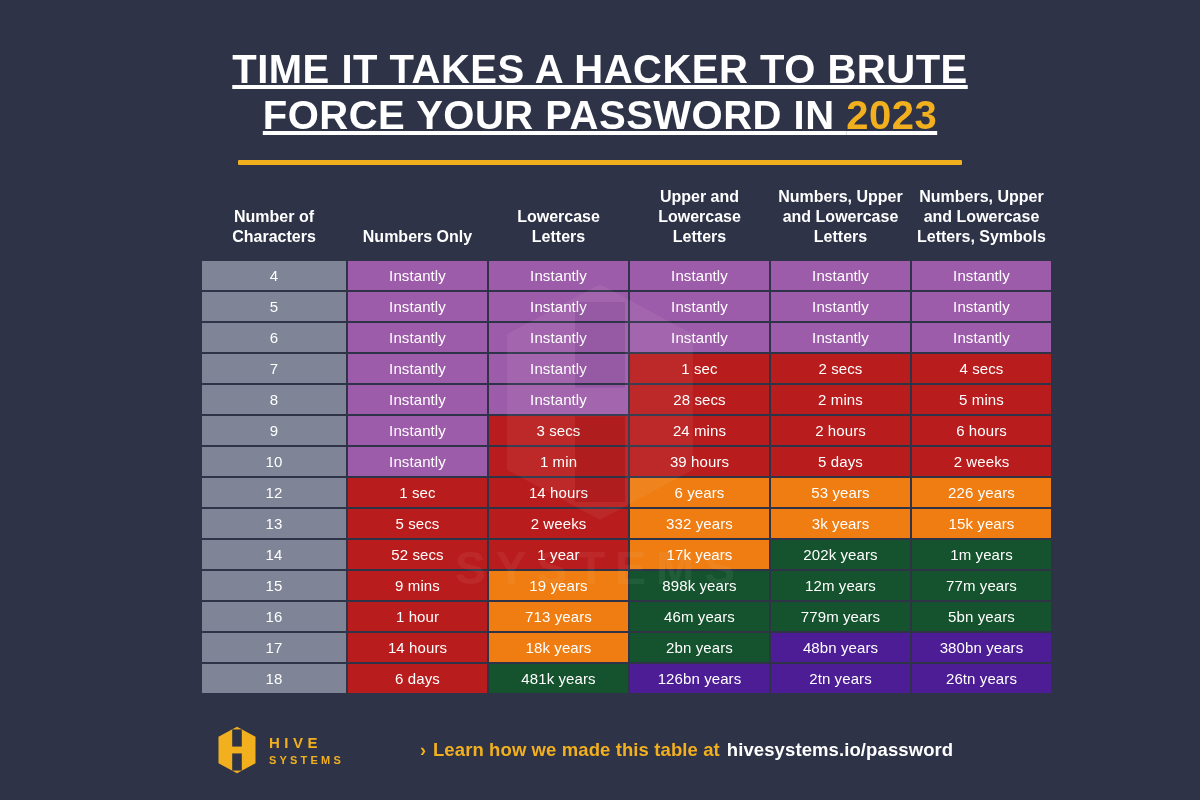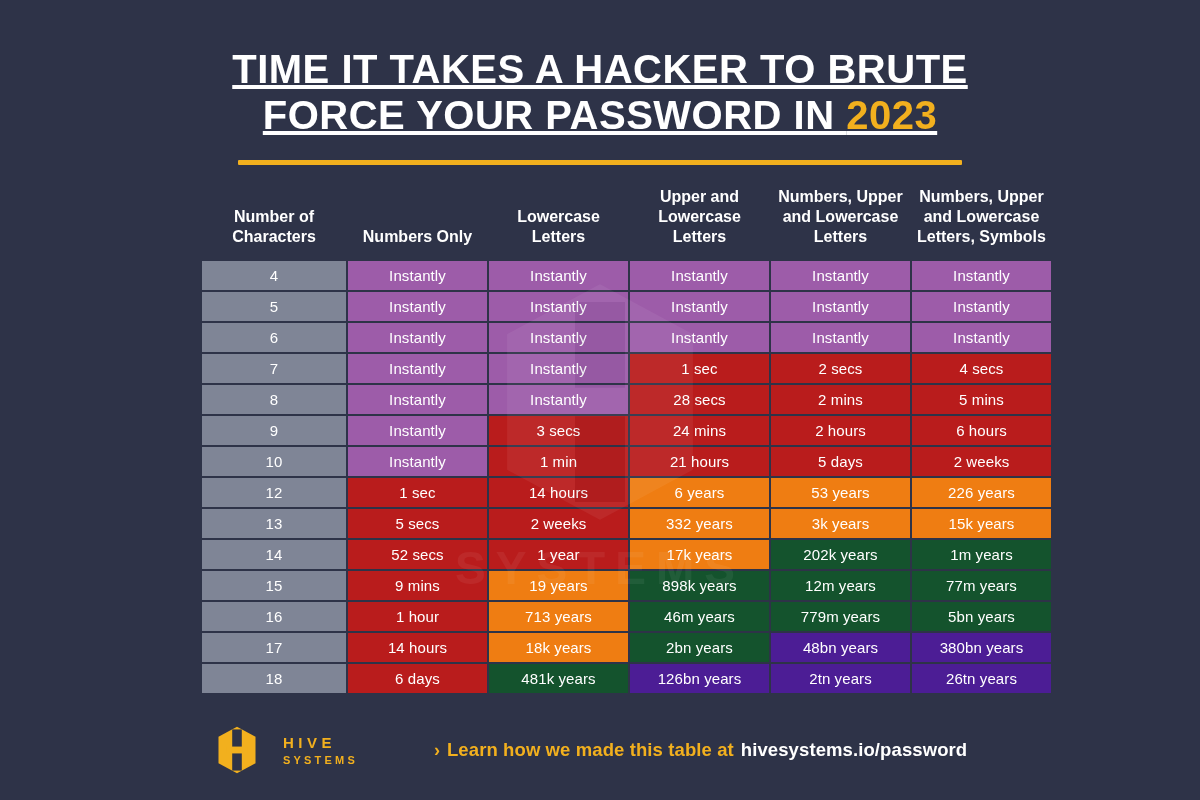--- a/index.html
+++ b/index.html
@@ -133,21 +133,21 @@
     bottom: 26px;
     display: flex;
     align-items: center;
     justify-content: flex-start;
     padding-left: 216px;
     box-sizing: border-box;
   }
   .logo {
     display: flex;
     align-items: center;
-    gap: 25px;
+    gap: 11px;
   }
   .logo-mark {
     width: 42px;
     height: 48px;
     flex: none;
   }
   .logo-words {
     display: flex;
     flex-direction: column;
     justify-content: center;
@@ -277,21 +277,21 @@
             <td class="c-purple">Instantly</td>
             <td class="c-red">3 secs</td>
             <td class="c-red">24 mins</td>
             <td class="c-red">2 hours</td>
             <td class="c-red">6 hours</td>
           </tr>
           <tr>
             <td class="c-chars">10</td>
             <td class="c-purple">Instantly</td>
             <td class="c-red">1 min</td>
-            <td class="c-red">21 hours</td>
+            <td class="c-red">39 hours</td>
             <td class="c-red">5 days</td>
             <td class="c-red">2 weeks</td>
           </tr>
           <tr>
             <td class="c-chars">12</td>
             <td class="c-red">1 sec</td>
             <td class="c-red">14 hours</td>
             <td class="c-orange">6 years</td>
             <td class="c-orange">53 years</td>
             <td class="c-orange">226 years</td>

